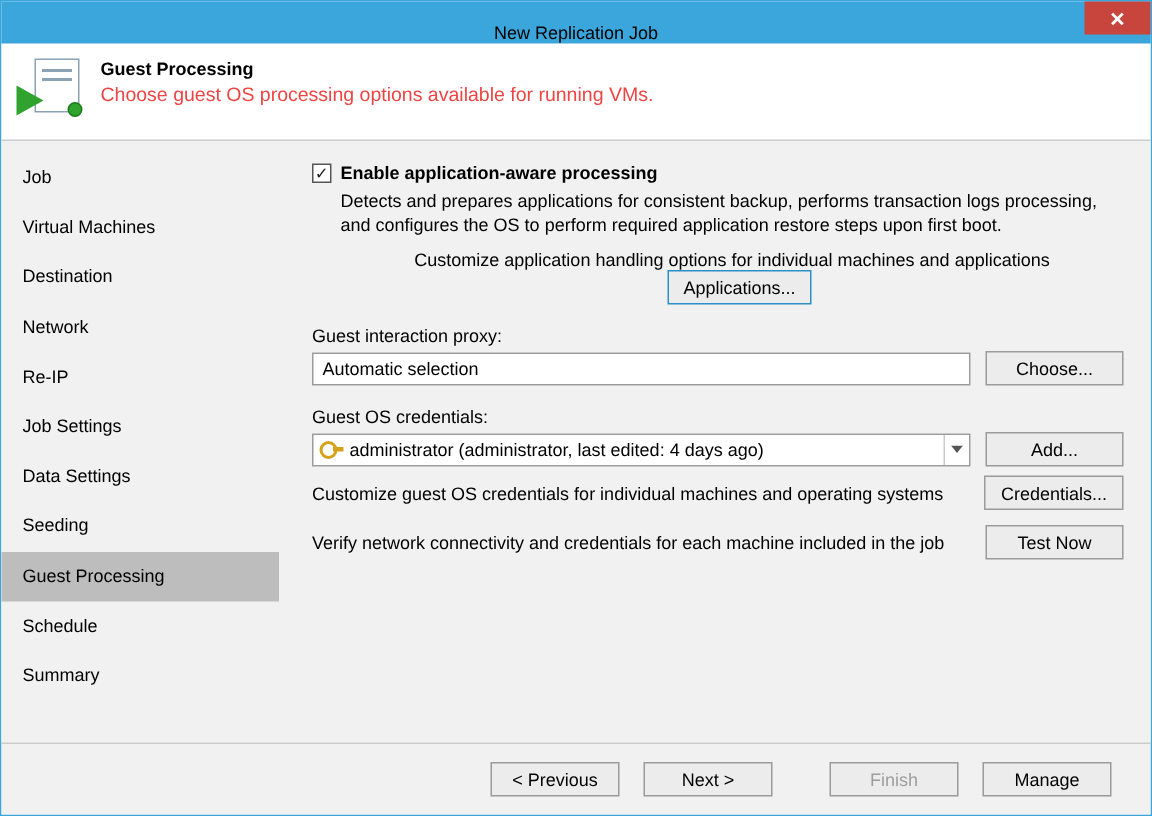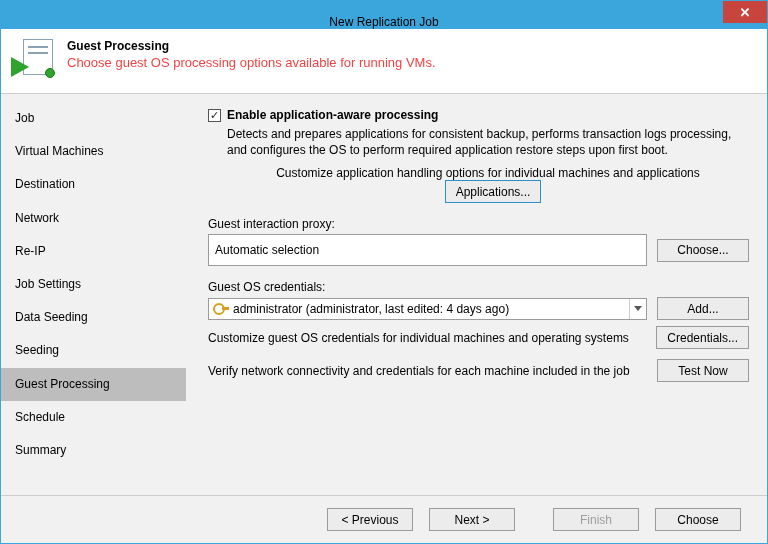--- a/index.html
+++ b/index.html
@@ -85,21 +85,21 @@
     height:23px; min-width:92px; padding:0 10px;
     background:#ececec; border:1px solid #9b9b9b;
     font-size:12px; font-family:inherit;
     cursor:pointer;
     margin-left:10px;
   }
   .btn-blue { border:1px solid #2b8fc8; }
   .btn:disabled { color:#9e9e9e; cursor:default; }
   .field-label { margin-top:4px; margin-bottom:3px; }
   .text-input, .select-input {
-    flex:1; height:32px; border:1px solid #9b9b9b; background:#fff;
+    flex:1; height:22px; border:1px solid #9b9b9b; background:#fff;
     padding:0 6px; font-size:12px; font-family:inherit;
     display:flex; align-items:center;
   }
   .select-wrap { flex:1; display:flex; align-items:center; border:1px solid #9b9b9b; background:#fff; height:22px; }
   .select-wrap .key-icon {
     width:16px; height:16px; margin:0 4px; position:relative; flex-shrink:0;
   }
   .select-wrap .key-icon::before {
     content:""; position:absolute; left:0; top:2px; width:8px; height:8px;
     border:2px solid #d6a21b; border-radius:50%;
@@ -149,21 +149,21 @@
   </div>
 
   <div class="body">
     <div class="sidebar">
       <div class="nav-item">Job</div>
       <div class="nav-item">Virtual Machines</div>
       <div class="nav-item">Destination</div>
       <div class="nav-item">Network</div>
       <div class="nav-item">Re-IP</div>
       <div class="nav-item">Job Settings</div>
-      <div class="nav-item">Data Seeding</div>
+      <div class="nav-item">Data Settings</div>
       <div class="nav-item">Seeding</div>
       <div class="nav-item active">Guest Processing</div>
       <div class="nav-item">Schedule</div>
       <div class="nav-item">Summary</div>
     </div>
 
     <div class="main">
       <div class="checkbox-row">
         <div class="checkbox">✓</div>
         <span class="bold">Enable application-aware processing</span>
@@ -205,15 +205,15 @@
         <button class="btn">Test Now</button>
       </div>
     </div>
   </div>
 
   <div class="footer">
     <button class="btn">&lt; Previous</button>
     <button class="btn">Next &gt;</button>
     <span class="gap"></span>
     <button class="btn" disabled="">Finish</button>
-    <button class="btn">Choose</button>
+    <button class="btn">Manage</button>
   </div>
 </div>
 
 </body></html>

